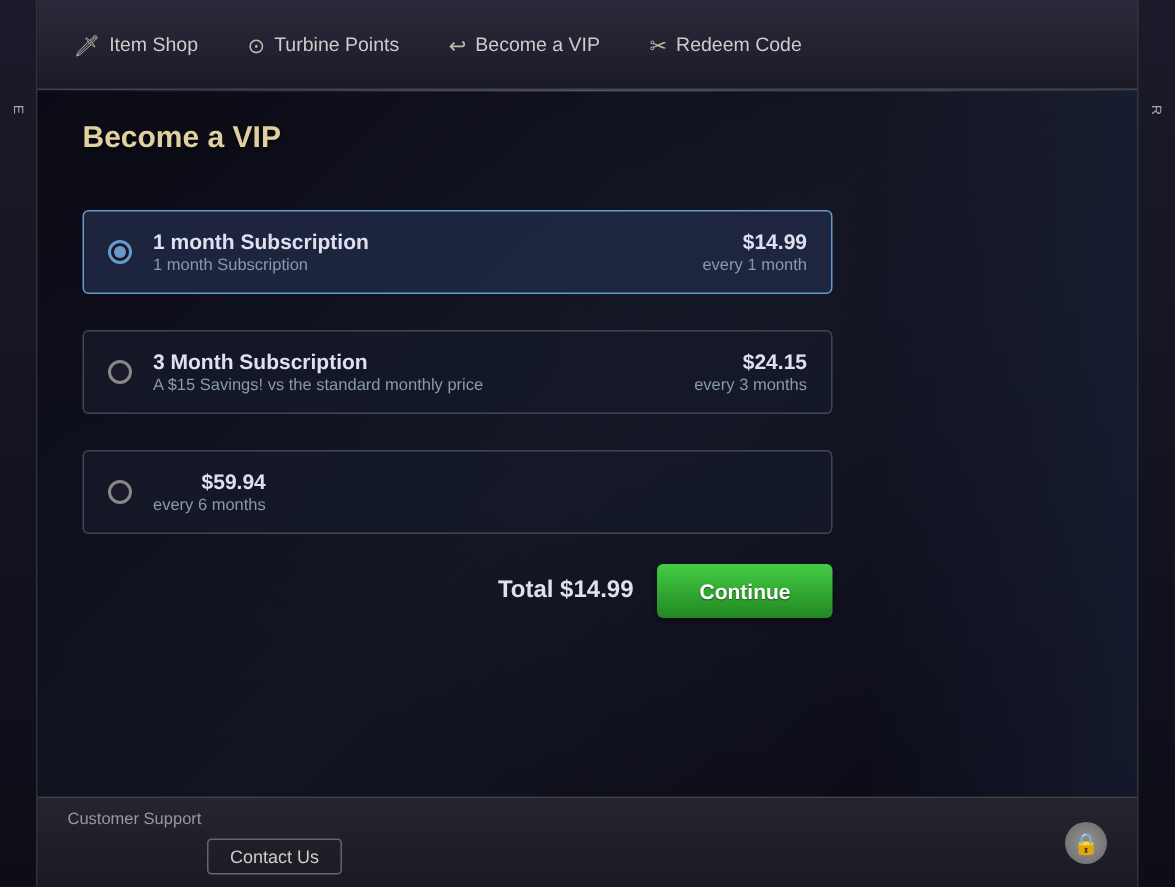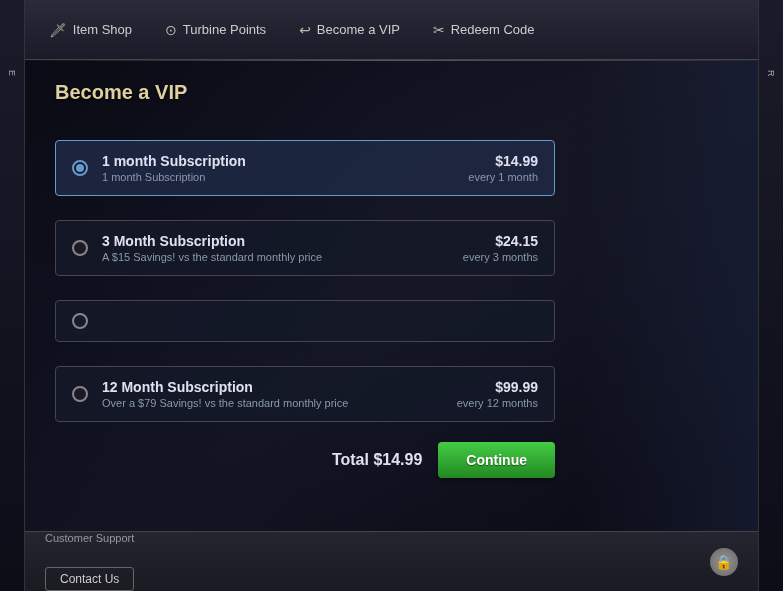--- a/index.html
+++ b/index.html
@@ -235,21 +235,21 @@
       height: 60px;
       background: linear-gradient(to bottom, #252530, #1a1a22);
       border-top: 1px solid #444;
       display: flex;
       align-items: center;
       justify-content: space-between;
       padding: 0 20px;
     }
     .footer-left {
       display: flex;
-      flex-direction: column;
+      flex-direction: row;
       gap: 4px;
     }
     .footer-support-label {
       color: #999;
       font-size: 11px;
     }
     .contact-us-btn {
       background: transparent;
       border: 1px solid #666;
       color: #ccc;
@@ -355,33 +355,26 @@
           <div class="option-desc">A $15 Savings! vs the standard monthly price</div>
         </div>
         <div class="option-price">
           <div class="price-amount">$24.15</div>
           <div class="price-period">every 3 months</div>
         </div>
       </div>
 
       <div class="subscription-option">
         <div class="radio-btn"></div>
+        <div class="option-price">
+          <div class="price-amount">$59.94</div>
+          <div class="price-period">every 6 months</div>
+        </div>
       </div>
 
-      <div class="subscription-option">
-        <div class="radio-btn"></div>
-        <div class="option-details">
-          <div class="option-name">12 Month Subscription</div>
-          <div class="option-desc">Over a $79 Savings! vs the standard monthly price</div>
-        </div>
-        <div class="option-price">
-          <div class="price-amount">$99.99</div>
-          <div class="price-period">every 12 months</div>
-        </div>
-      </div>
 
     </div>
 
     <div class="action-row">
       <span class="total-label">Total $14.99</span>
       <button class="continue-btn">Continue</button>
     </div>
 
   </div>
 

